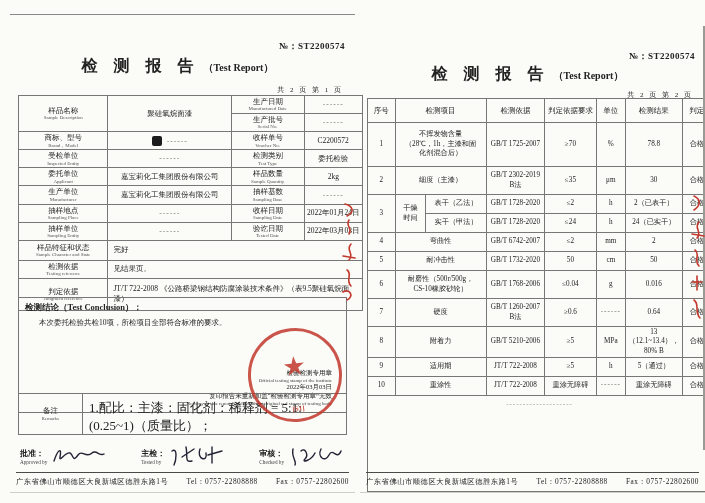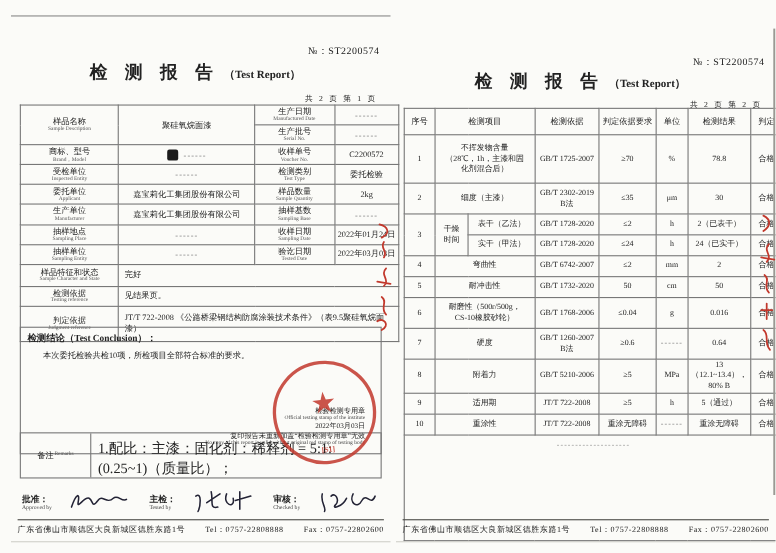--- a/index.html
+++ b/index.html
@@ -10,21 +10,21 @@
     font-family:"Liberation Serif", serif;
     color:#222;
   }
   .page { position:absolute; top:0; height:503px; }
   #page1 { left:10px; width:345px; }
   #page2 { left:360px; width:345px; }
   .scan-top-rule { position:absolute; left:0; right:0; top:14px; border-top:1px solid #888; }
   .scan-bottom-rule { position:absolute; left:0; right:0; top:492px; border-top:1px solid #cfcfc9; }
   .scan-edge-v { position:absolute; right:0; top:26px; height:424px; width:2px; background:#9a9a94; }
 
-  .report-no { position:absolute; right:10px; font-size:9px; font-weight:normal; letter-spacing:.5px; }
+  .report-no { position:absolute; right:10px; font-size:9px; font-weight:bold; letter-spacing:.5px; }
   #page1 .report-no { top:40px; } #page2 .report-no { top:50px; }
   .rpt-title { position:absolute; left:0; right:10px; text-align:center; font-weight:bold; }
   #page1 .rpt-title { top:56px; } #page2 .rpt-title { top:64px; }
   .rpt-title .cn { font-size:16px; letter-spacing:6px; }
   .rpt-title .en { font-size:10px; letter-spacing:0; }
   .page-info { position:absolute; right:12px; font-size:7px; letter-spacing:2px; }
   #page1 .page-info { top:85px; } #page2 .page-info { top:90px; }
 
   table { border-collapse:collapse; width:100%; table-layout:fixed; }
   td, th { border:0.8px solid #777; font-weight:normal; text-align:center; vertical-align:middle; padding:1px 2px; overflow:hidden; }
@@ -51,28 +51,28 @@
     transform:rotate(-6deg); opacity:.85; pointer-events:none; }
   #stamp .ring { position:absolute; inset:0; border:3px solid #c2382c; border-radius:50%; }
   #stamp .star { position:absolute; left:0; right:0; top:26px; text-align:center;
     color:#c2382c; font-size:26px; line-height:1; }
   #stamp .s1 { position:absolute; left:0; right:0; bottom:9px; text-align:center;
     color:#c2382c; font-size:7px; font-weight:bold; }
 
   #remarks-box { position:absolute; left:8px; right:8px; top:393px; height:42px;
     border:0.8px solid #777; display:flex; }
   #remarks-box .r-label { width:64px; border-right:0.8px solid #777; display:flex;
-    flex-direction:row; justify-content:center; align-items:center; }
+    flex-direction:column; justify-content:center; align-items:center; }
   #remarks-box .r-body { flex:1; padding:3px 6px; text-align:left; }
   #remarks-box .r-line { font-size:13px; line-height:1.4; border-bottom:0.5px dotted #bbb; padding:2px 0; }
   #remarks-box .r-line:last-child { border-bottom:none; }
 
   #sign-row { position:absolute; left:10px; right:10px; top:440px; height:32px;
     display:flex; justify-content:space-between; align-items:center; }
-  .sig-group { display:flex; align-items:center; gap:14px; }
+  .sig-group { display:flex; align-items:center; gap:3px; }
   .sig-label .cn { font-size:8px; font-weight:bold; display:block; }
   .sig-label .en { font-size:5.2px; color:#444; display:block; }
   .sig-ink { color:#232335; }
 
   .page-footer { position:absolute; left:6px; right:6px; top:472px;
     border-top:1.6px solid #4a4a46; padding-top:4px;
     display:flex; justify-content:space-between; font-size:7.3px; letter-spacing:.5px; }
 
   #results-table { position:absolute; left:7px; right:7px; top:98px; }
   #results-table td { font-size:7.2px; line-height:1.3; }

